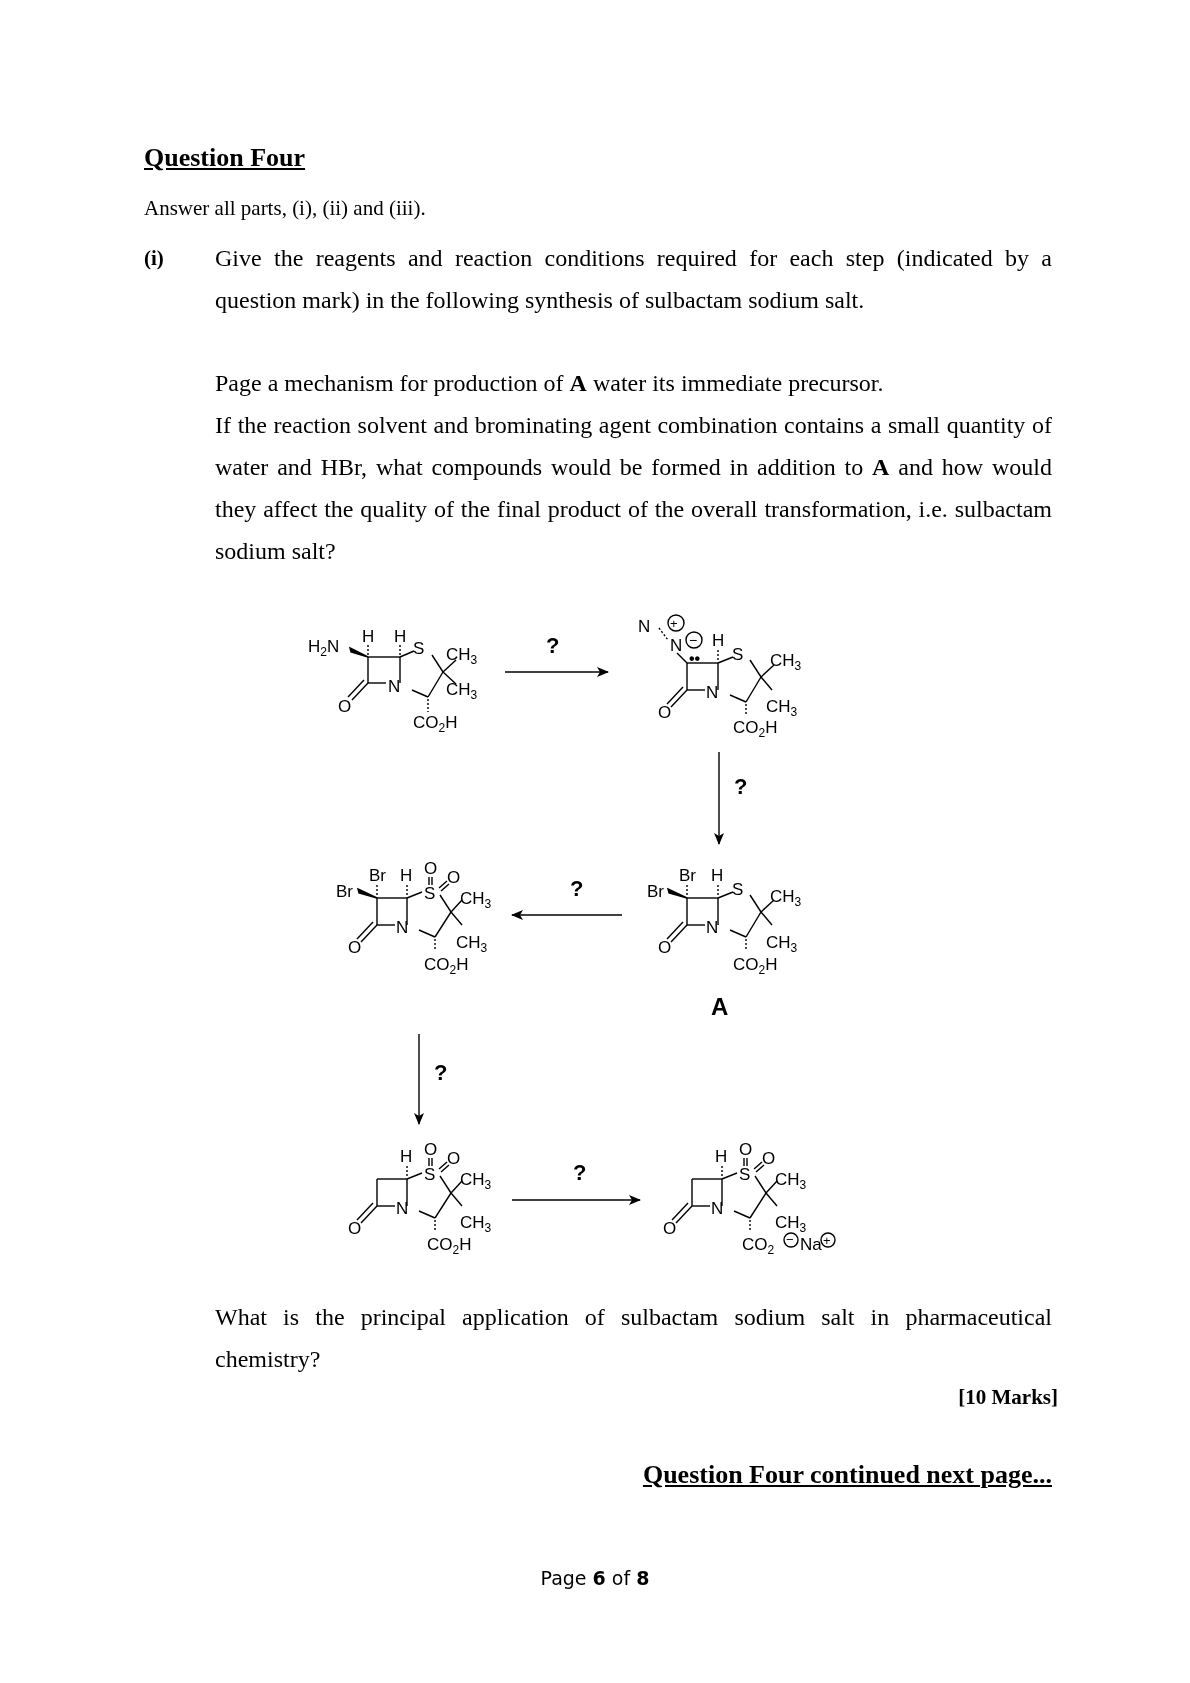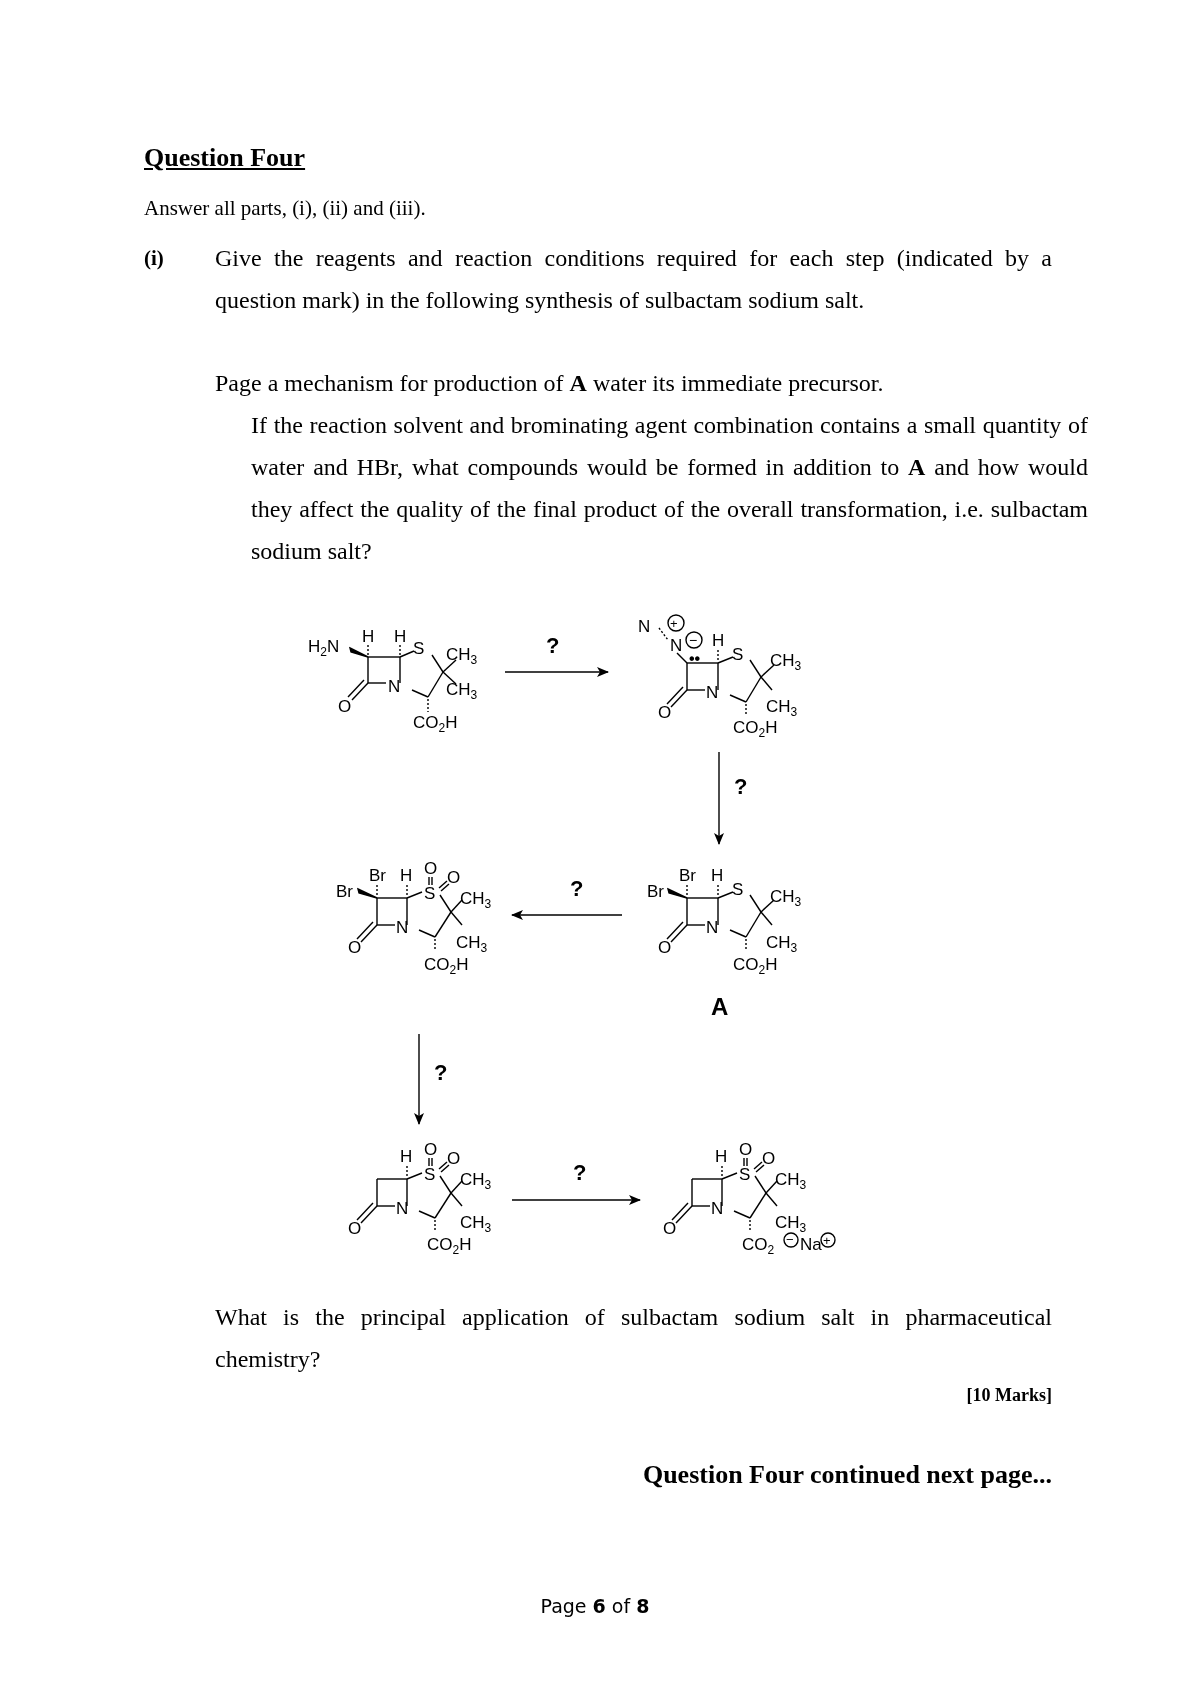--- a/index.html
+++ b/index.html
@@ -4,38 +4,38 @@
 <style>
   html, body { margin: 0; padding: 0; background: #ffffff; }
   body { width: 1190px; height: 1683px; position: relative; overflow: hidden; color: #000; }
   .serif { font-family: "Liberation Serif", "DejaVu Serif", serif; }
   .abs { position: absolute; }
   .title { left: 144px; top: 143px; font-size: 26px; font-weight: bold; text-decoration: underline; text-align: right; }
   .instr { left: 144px; top: 196px; font-size: 21px; font-weight: normal; }
   .part-label { left: 144px; top: 246px; font-size: 21px; font-weight: bold; }
   .para { left: 215px; width: 837px; font-size: 24px; line-height: 42px; text-align: justify; }
   .para b { font-weight: bold; }
-  .marks { right: 138px; top: 1385px; font-size: 18px; font-weight: bold; }
-  .continued { right: 138px; top: 1460px; font-size: 26px; font-weight: bold; }
-  .footer { left: 0; width: 1190px; top: 1567px; text-align: center; font-size: 19px; font-family: "DejaVu Sans", sans-serif; margin-top: 28px; }
+  .marks { right: 132px; top: 1385px; font-size: 21px; font-weight: bold; }
+  .continued { right: 138px; top: 1460px; font-size: 26px; font-weight: bold; text-decoration: underline; }
+  .footer { left: 0; width: 1190px; top: 1567px; text-align: center; font-size: 19px; font-family: "DejaVu Sans", sans-serif; }
   .footer b { font-weight: bold; }
   svg text { font-family: "Liberation Sans", "DejaVu Sans", sans-serif; }
 </style>
 </head>
 <body>
 
 <div class="abs serif title">Question Four</div>
 <div class="abs serif instr">Answer all parts, (i), (ii) and (iii).</div>
 <div class="abs serif part-label">(i)</div>
 
 <div class="abs serif para" style="top:237px;">Give the reagents and reaction conditions required for each step (indicated by a question mark) in the following synthesis of sulbactam sodium salt.</div>
 
 <div class="abs serif para" style="top:362px;"><span>Page a mechanism for production of </span><b>A</b><span> water its immediate precursor.</span></div>
 
-<div class="abs serif para" style="top:404px;margin-left:36px;"><span>If the reaction solvent and brominating agent combination contains a small quantity of water and HBr, what compounds would be formed in addition to </span><b>A</b><span> and how would they affect the quality of the final product of the overall transformation, i.e. sulbactam sodium salt?</span></div>
+<div class="abs serif para" style="top:404px;"><span>If the reaction solvent and brominating agent combination contains a small quantity of water and HBr, what compounds would be formed in addition to </span><b>A</b><span> and how would they affect the quality of the final product of the overall transformation, i.e. sulbactam sodium salt?</span></div>
 
 <svg class="abs" style="left:0;top:0;" width="1190" height="1683" xmlns="http://www.w3.org/2000/svg">
   <defs>
     <marker id="ah" markerWidth="12" markerHeight="10" refX="11" refY="5" orient="auto" markerUnits="userSpaceOnUse">
       <path d="M0,0 L12,5 L0,10 L3,5 Z" fill="#000"></path>
     </marker>
   </defs>
 
   <g stroke="#000" stroke-width="1.4" fill="none">
 

